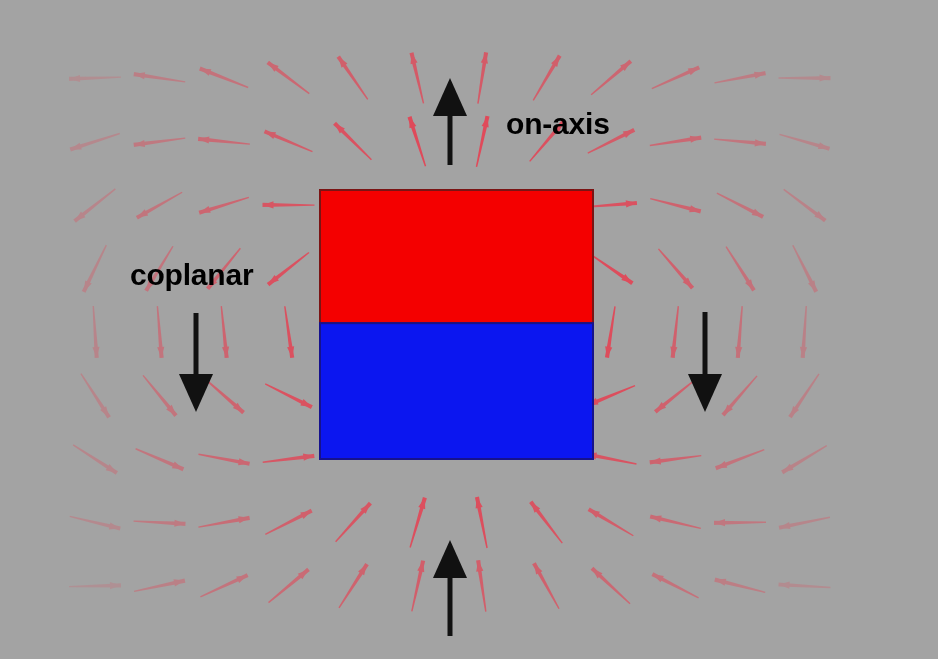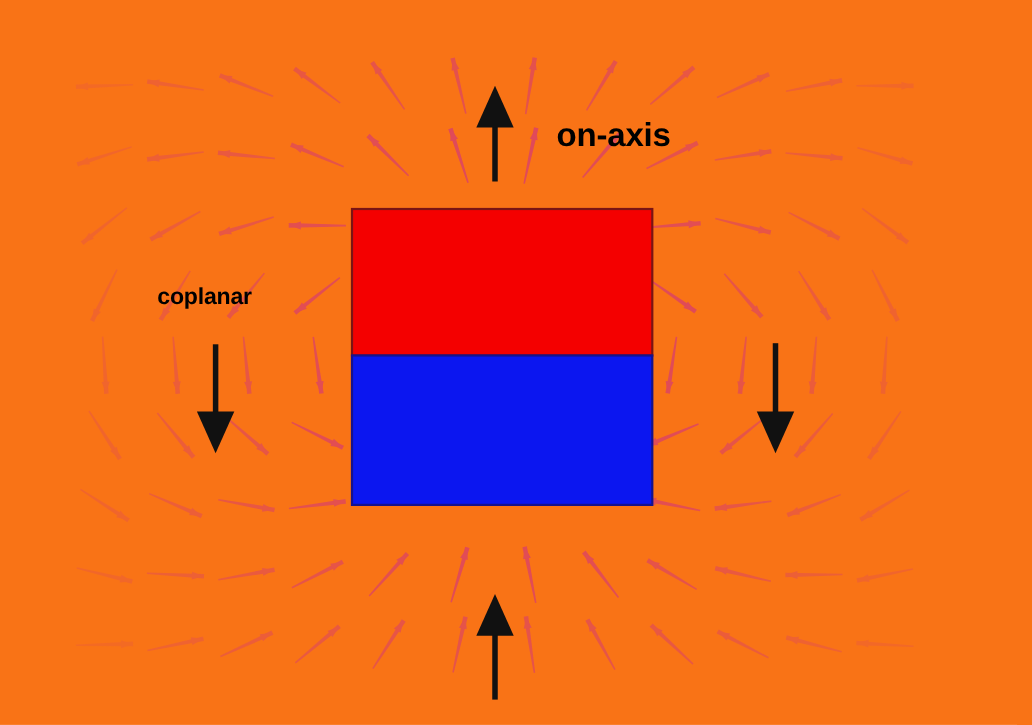--- a/index.html
+++ b/index.html
@@ -8,21 +8,21 @@
     padding: 0;
     background: #ffffff;
   }
   body {
     font-family: "Liberation Sans", sans-serif;
   }
   #figure {
     position: relative;
     width: 938px;
     height: 659px;
-    background: #f97316;
+    background: #a3a3a3;
     overflow: hidden;
   }
   #field-svg {
     position: absolute;
     left: 0;
     top: 0;
     width: 938px;
     height: 659px;
   }
   .label {
@@ -32,23 +32,23 @@
     color: #000000;
     white-space: nowrap;
     letter-spacing: -0.2px;
   }
   #label-on-axis {
     left: 506px;
     top: 107px;
     font-size: 30px;
   }
   #label-coplanar {
-    left: 143px;
+    left: 130px;
     top: 258px;
-    font-size: 21px;
+    font-size: 30px;
   }
 </style>
 </head>
 <body>
 
 <div id="figure">
 
   <svg id="field-svg" viewBox="0 0 938 659">
     <g id="field-arrows">
         <g opacity="0.232">

